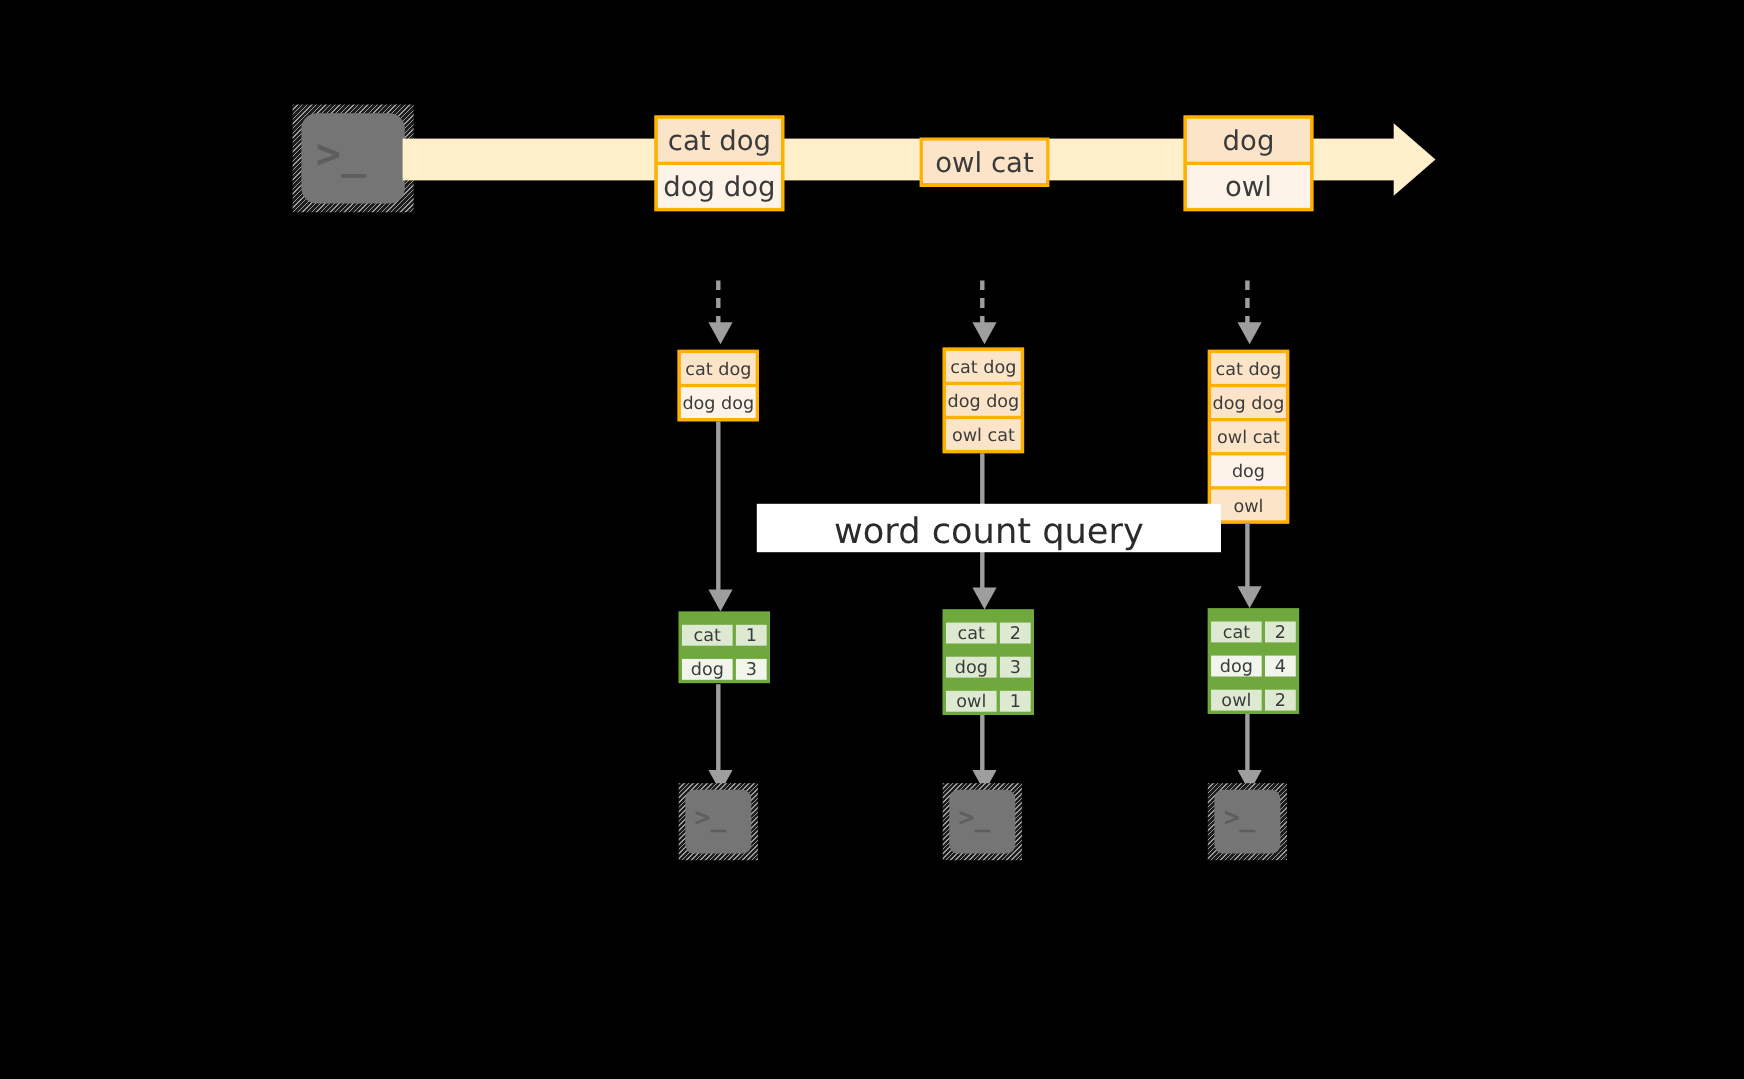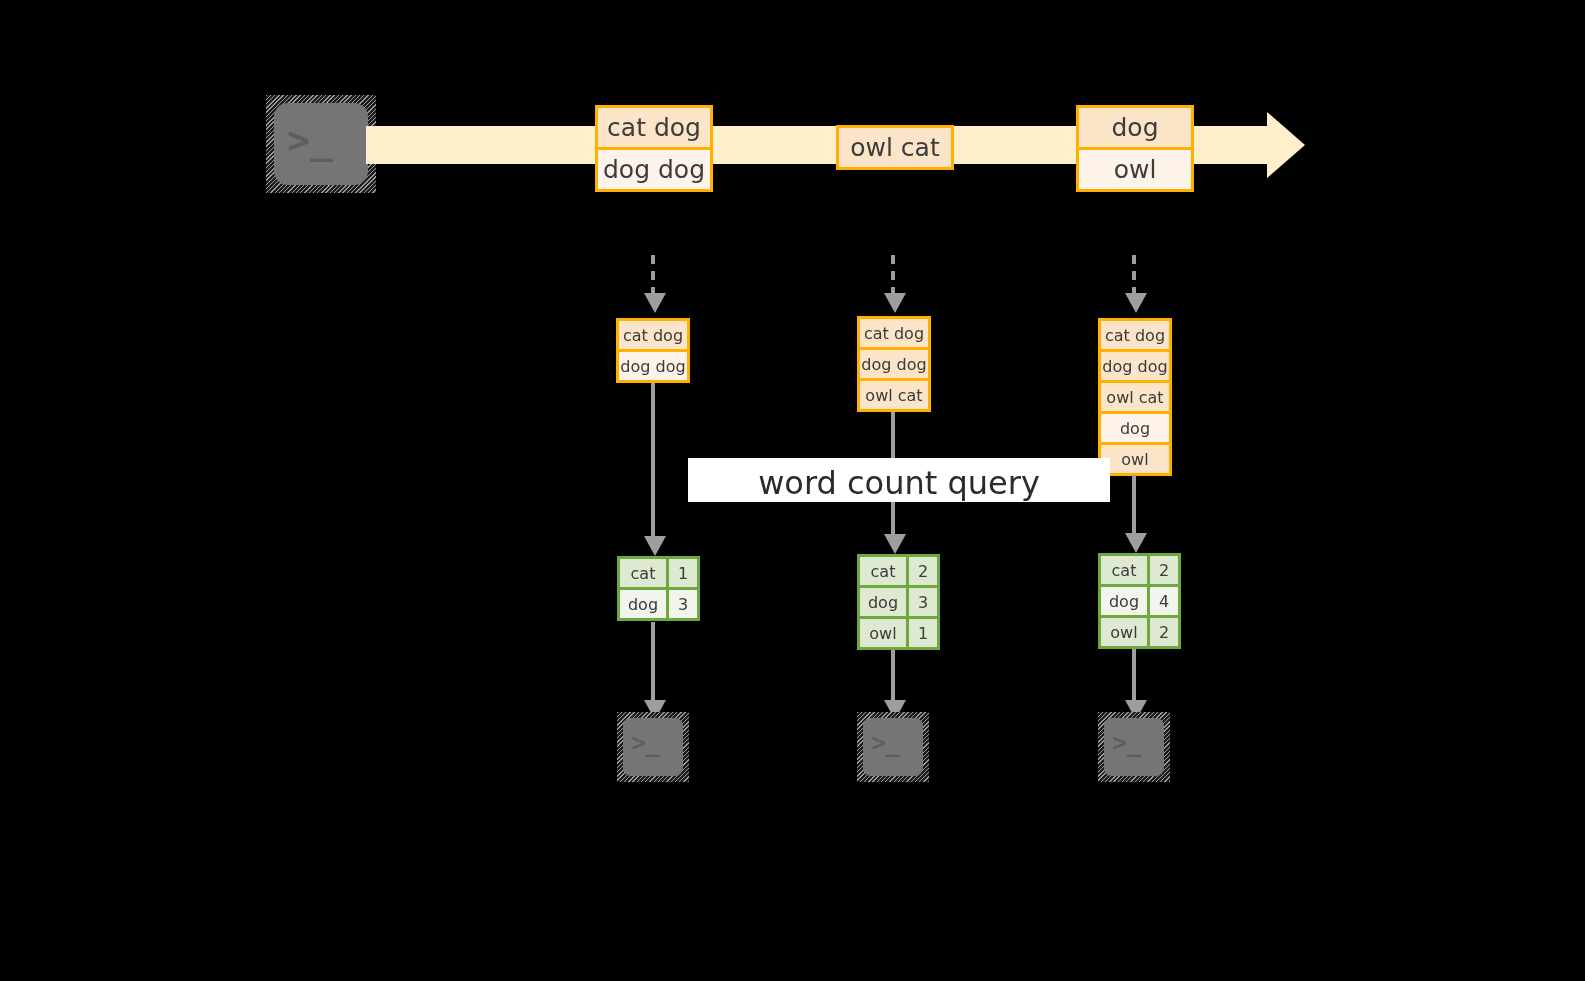--- a/index.html
+++ b/index.html
@@ -94,21 +94,21 @@
   
   .res-table {
     position: absolute;
     box-sizing: border-box;
     border: 3px solid #6FA83C;
     background: #6FA83C;
     display: flex;
     flex-direction: column;
     gap: 3px;
   }
-  .res-row { display: flex; gap: 3px; height: 28px; }
+  .res-row { display: flex; gap: 3px; height: 28px; align-items: flex-end; }
   .res-cell {
     box-sizing: border-box;
     display: flex;
     align-items: center;
     justify-content: center;
     font-size: 16px;
     color: #3b3b3b;
     background: #DEE9D1;
   }
   .res-cell.light { background: #F1F5EC; }

